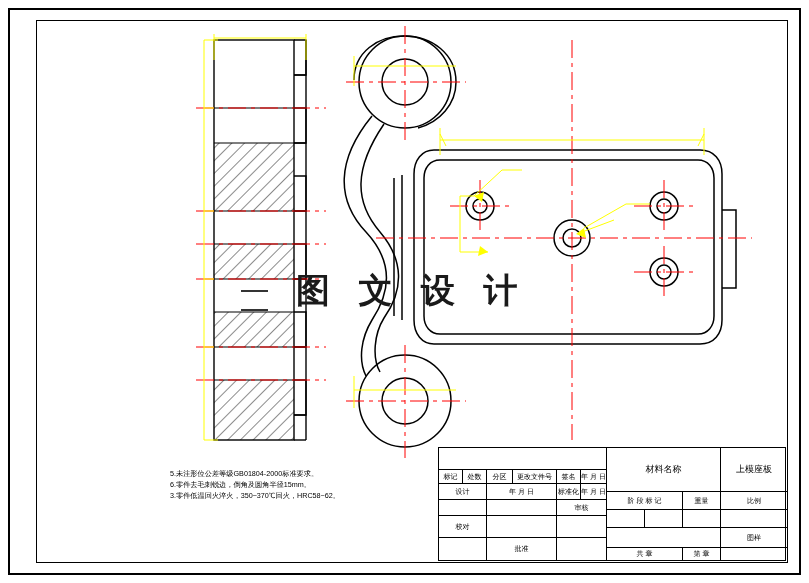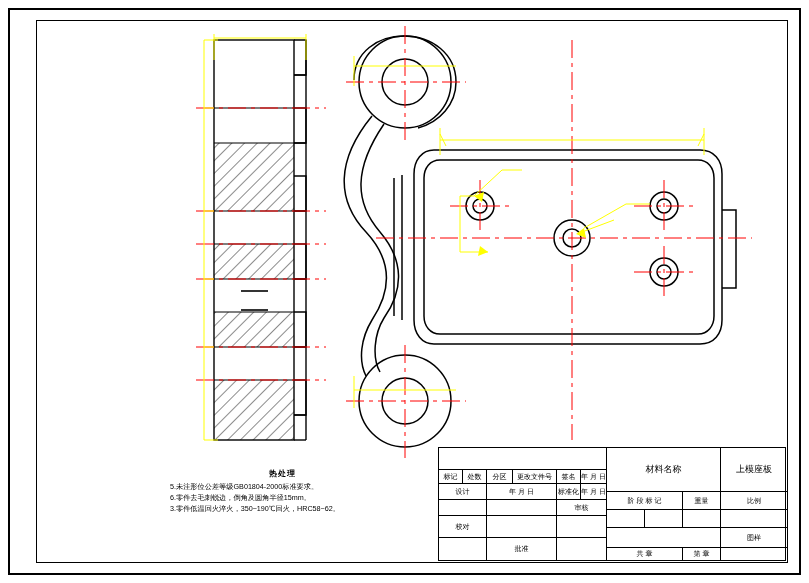--- a/index.html
+++ b/index.html
@@ -283,26 +283,26 @@
       <line x1="590" y1="184" x2="614" y2="184"></line>
       <line x1="546" y1="212" x2="578" y2="200"></line>
     </g>
     <g fill="#ffff00" stroke="none">
       <polygon points="438,176 448,172 446,182"></polygon>
       <polygon points="452,232 444,226 442,236"></polygon>
       <polygon points="548,208 540,214 550,218"></polygon>
     </g>
   </svg>
 
+  <div class="abs" id="watermark">图 文 设 计</div>
 
   <div class="abs" id="notes">
-    <div class="notes-title">热处理</div>
     <div class="note-line">5.未注形位公差等级GB01804-2000标准要求。</div>
     <div class="note-line">6.零件去毛刺锐边，倒角及圆角半径15mm。</div>
-    <div class="note-line">3.零件低温回火淬火，350~190℃回火，HRC58~62。</div>
+    <div class="note-line">3.零件低温回火淬火，350~370℃回火，HRC58~62。</div>
   </div>
 
   <div class="abs" id="title-block">
 
     <div class="cell" style="left:0;top:0;width:168px;height:22px;"></div>
 
     <div class="cell med" style="left:168px;top:0;width:114px;height:44px;">材料名称</div>
 
     <div class="cell med nb-r" style="left:282px;top:0;width:66px;height:44px;">上模座板</div>
 

